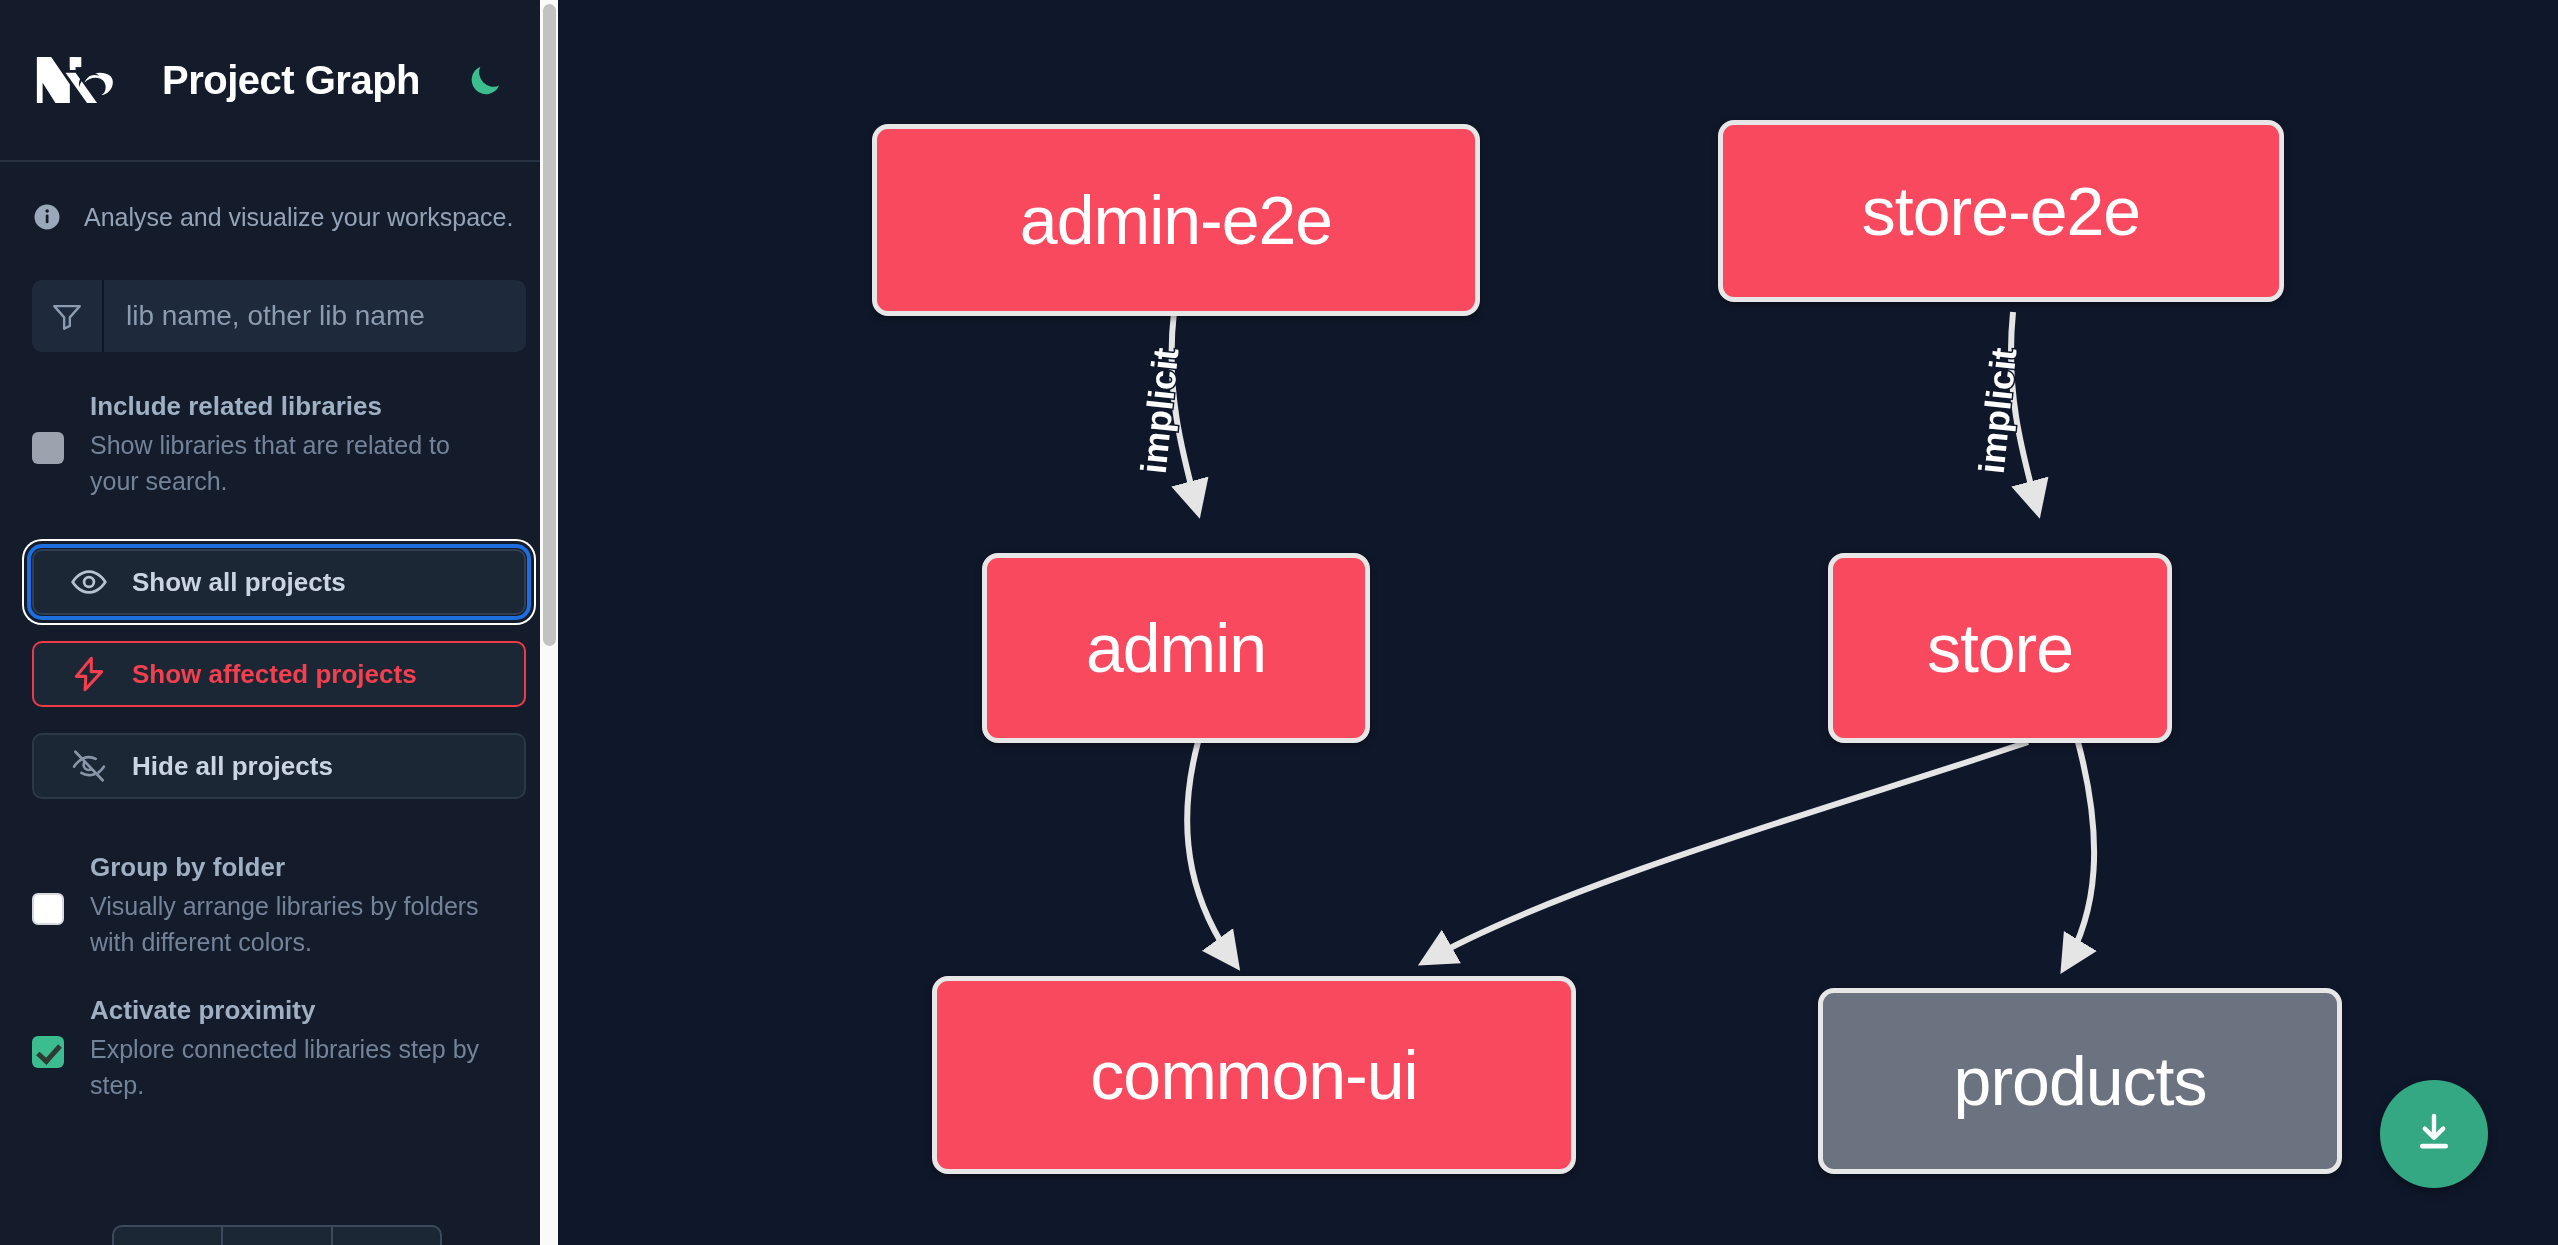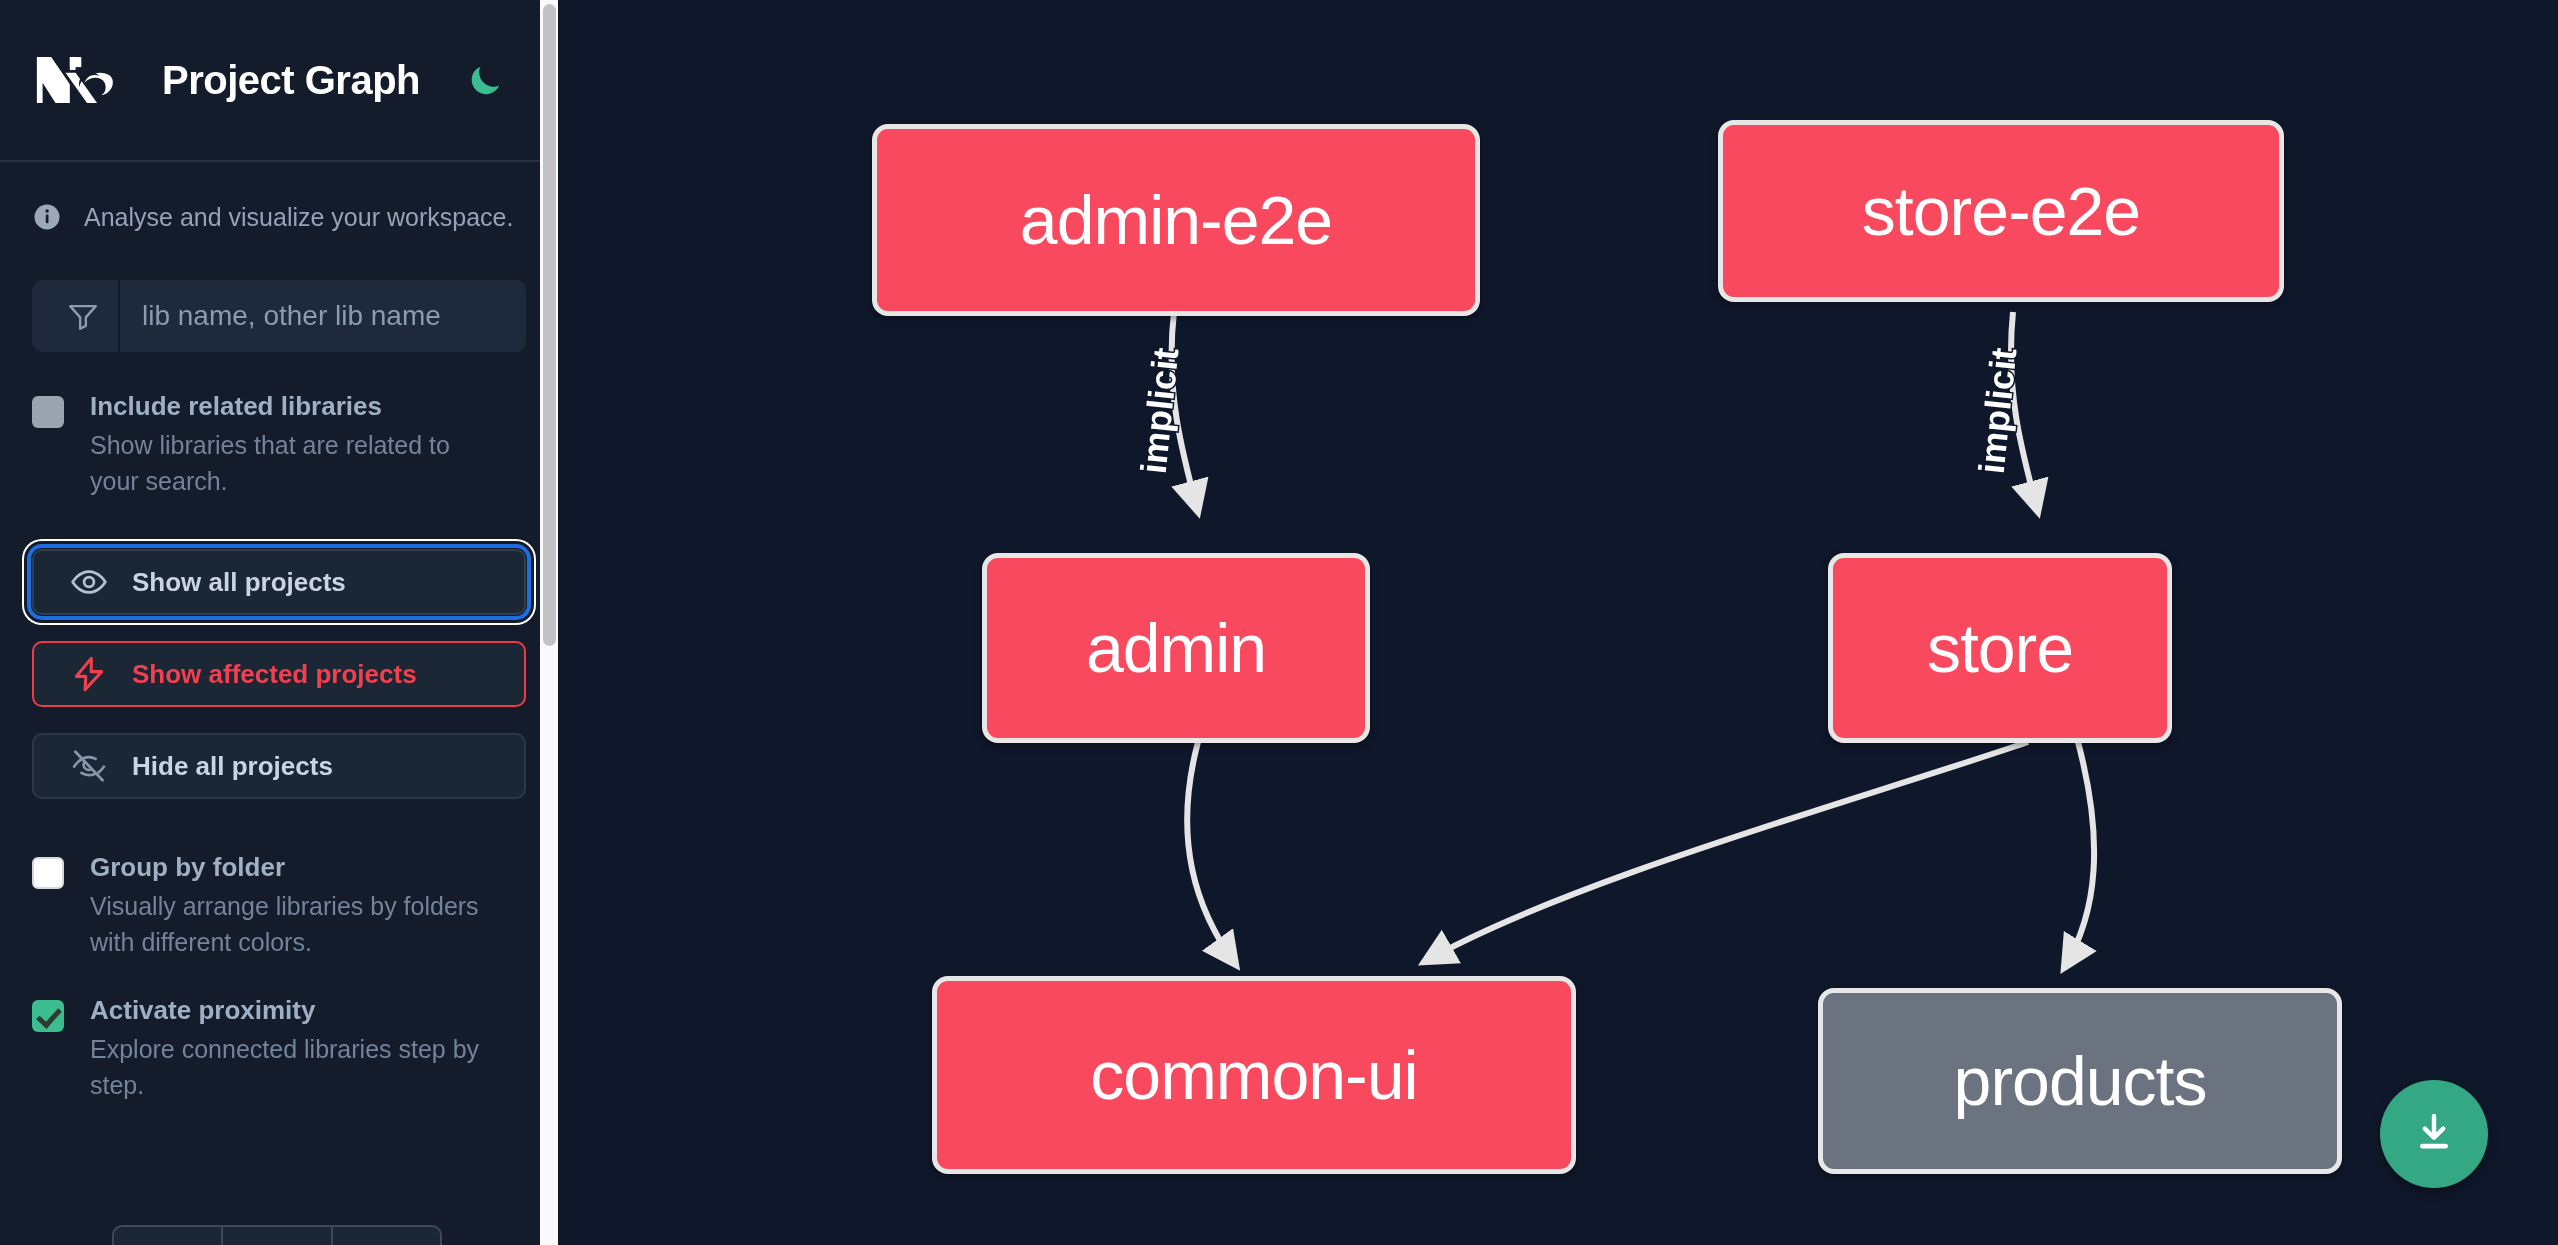--- a/index.html
+++ b/index.html
@@ -47,39 +47,38 @@
   .analyse-text { font-size: 25px; color: #94a3b8; }
 
   
   .filter-box {
     margin-top: 48px;
     height: 72px;
     display: flex; align-items: stretch;
     background: #1e293b;
     border-radius: 10px;
     overflow: hidden;
-    padding-left: 16px;
   }
   .filter-icon-wrap {
     width: 72px; display: flex; align-items: center; justify-content: center;
     border-right: 2px solid #0f172a;
   }
   .filter-input {
     flex: 1;
     background: transparent;
     border: none; outline: none;
     font-family: "Liberation Sans", sans-serif;
     font-size: 28px;
     color: #e2e8f0;
     padding: 0 22px;
   }
   .filter-input::placeholder { color: #8b9bb0; }
 
   
-  .cb-row { display: flex; margin-top: 38px; }
+  .cb-row { display: flex; margin-top: 38px; align-items: center; }
   .cb-row.tight { margin-top: 34px; }
   .cbox {
     width: 32px; height: 32px; flex: 0 0 32px;
     border-radius: 6px; margin-top: 6px;
     position: relative; cursor: pointer;
   }
   .cbox.disabled { background: #9aa3ae; }
   .cbox.unchecked { background: #ffffff; border: 2px solid #d5d9de; }
   .cbox.checked { background: #3bbd8f; }
   .cbox.checked::after {

